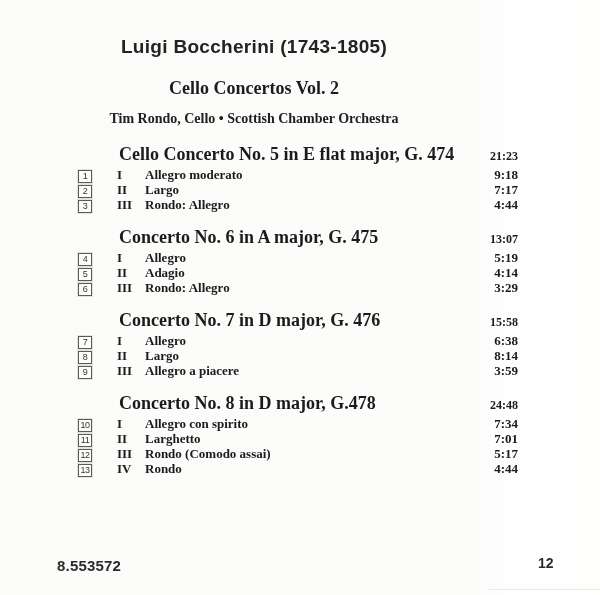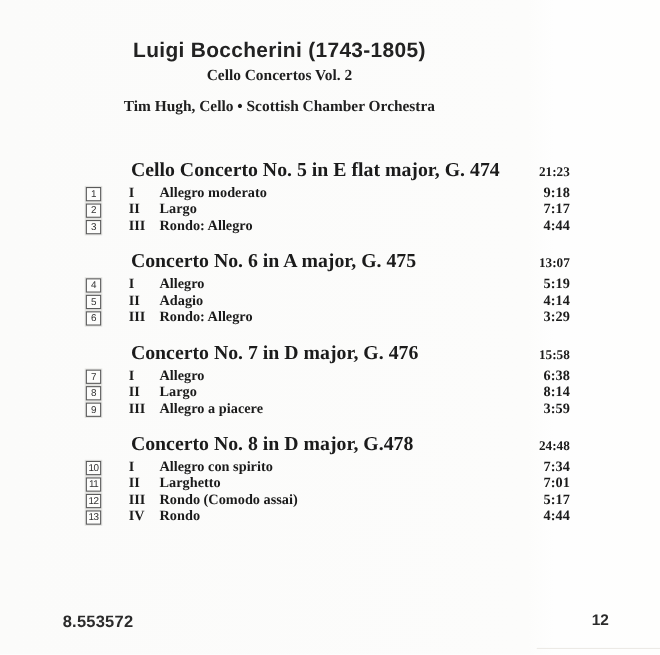--- a/index.html
+++ b/index.html
@@ -26,23 +26,23 @@
   
   .header { position: absolute; top: 36px; left: 0; width: 508px; text-align: center; }
   .composer {
     font-family: "Liberation Sans", sans-serif;
     font-weight: bold;
     font-size: 19px;
     letter-spacing: 0.3px;
     color: #222;
   }
   .album-title {
-    margin-top: 4px;
-    font-weight: bold;
-    font-size: 14px;
+    margin-top: 20px;
+    font-weight: bold;
+    font-size: 18px;
     color: #1d1d1d;
   }
   .performers {
     margin-top: 12px;
     font-weight: bold;
     font-size: 14px;
     line-height: 15px;
     color: #202020;
   }
 
@@ -112,21 +112,21 @@
 </style>
 </head>
 <body>
 
 <div class="page">
 
   <div class="header">
     <div class="composer">Luigi Boccherini (1743-1805)</div>
     <div class="album-title">Cello Concertos Vol. 2</div>
     <div class="performers">
-      <div>Tim Hugh, Cello • Scottish Chamber Orchestra</div>
+      <div>Tim Rondo, Cello • Scottish Chamber Orchestra</div>
     </div>
   </div>
 
   <div class="tracklist">
 
     <div class="concerto">
       <div class="concerto-title-row">
         <span class="concerto-title">Cello Concerto No. 5 in E flat major, G. 474</span>
         <span class="concerto-total">21:23</span>
       </div>

